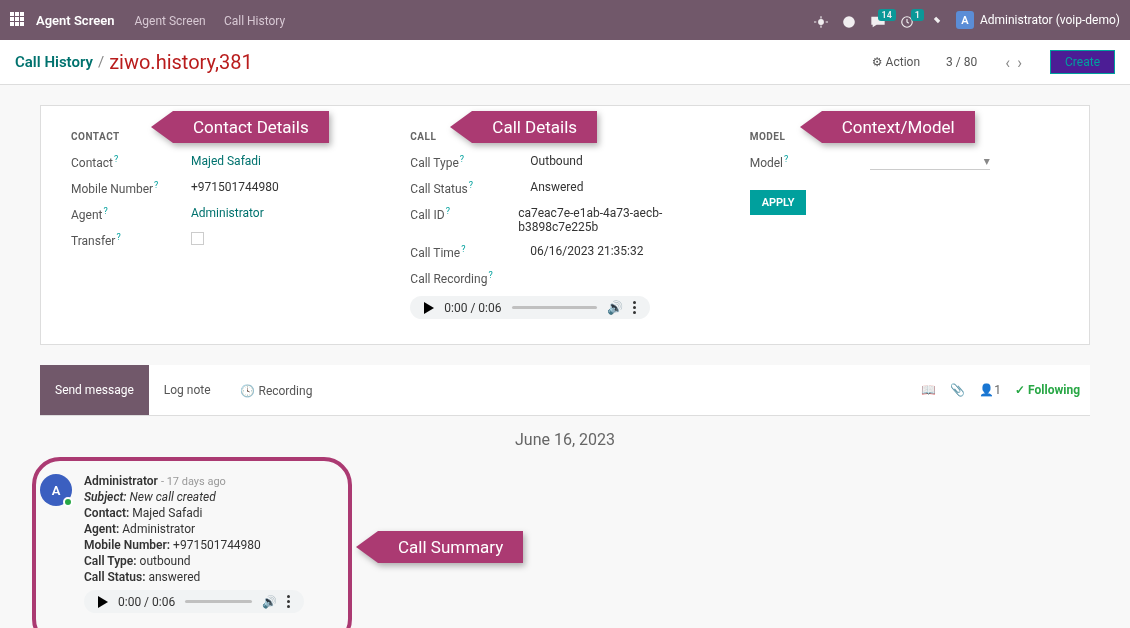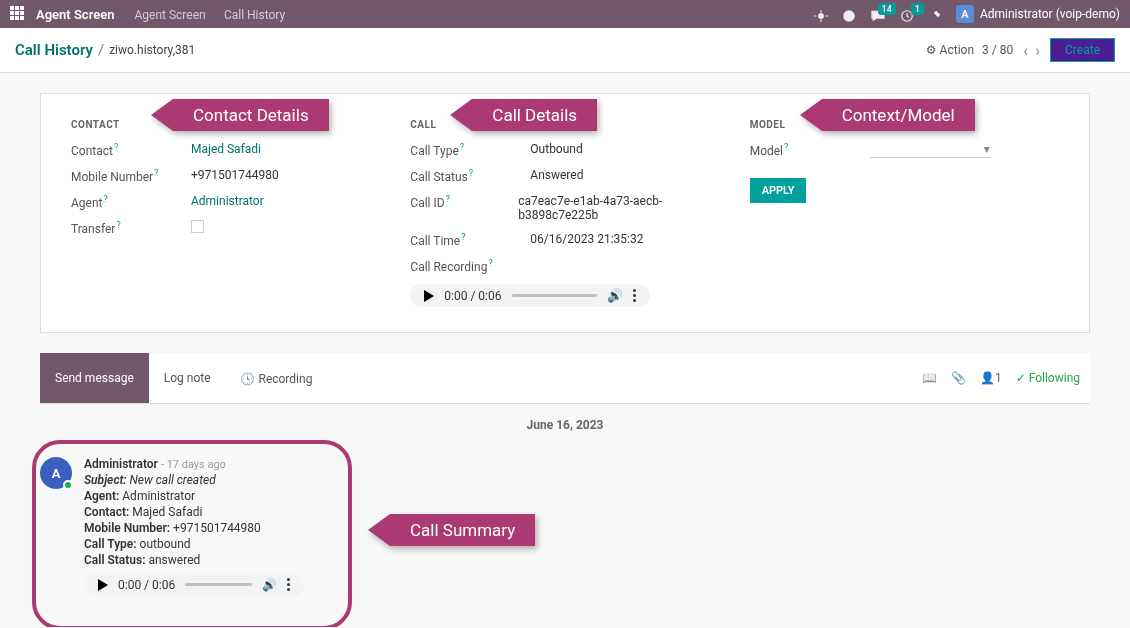--- a/index.html
+++ b/index.html
@@ -1,32 +1,32 @@
 <!DOCTYPE html>
 <html><head>
 <meta charset="utf-8">
 <style>
 *{box-sizing:border-box;margin:0;padding:0;font-family:-apple-system,BlinkMacSystemFont,"Segoe UI",Roboto,sans-serif}
 body{background:#f8f8f8;font-size:13px;color:#333}
-.topbar{background:#71586a;color:#fff;height:28px;display:flex;align-items:center;padding:0 10px;font-size:13px}
+.topbar{background:#71586a;color:#fff;height:40px;display:flex;align-items:center;padding:0 10px;font-size:13px}
 .apps-icon{width:16px;height:16px;display:grid;grid-template-columns:repeat(3,4px);grid-template-rows:repeat(3,4px);gap:1px;margin-right:10px}
 .apps-icon span{background:#fff;width:4px;height:4px}
 .topbar-title{font-weight:600;margin-right:20px}
 .topbar-nav a{color:#d8c9d4;margin-right:15px;text-decoration:none;font-size:12px}
 .topbar-right{margin-left:auto;display:flex;align-items:flex-end;gap:14px}
 .topbar-right .ico{color:#fff;opacity:.9}
 .badge-wrap{position:relative}
 .badge{position:absolute;top:-6px;right:-10px;background:#00a09d;color:#fff;font-size:9px;padding:1px 4px;border-radius:3px;font-weight:600}
 .user-tag{display:flex;align-items:center;gap:6px;font-size:12px}
 .user-avatar{width:18px;height:18px;border-radius:3px;background:#5b8dd6;color:#fff;display:flex;align-items:center;justify-content:center;font-size:11px;font-weight:600}
 .breadcrumb-bar{background:#fff;border-bottom:1px solid #ddd;padding:10px 15px;display:flex;align-items:center}
 .breadcrumb-bar .root{color:#00726e;font-weight:600;font-size:15px}
 .breadcrumb-bar .sep{color:#888;margin:0 5px;font-size:15px}
-.breadcrumb-bar .current{color:#404040;font-size:12px}
-.breadcrumb-right{margin-left:auto;display:flex;align-items:center;gap:8px}
+.breadcrumb-bar .current{color:#b91c1c;font-size:20px}
+.breadcrumb-right{margin-left:auto;display:flex;align-items:center;gap:26px}
 .action-link{color:#555;font-size:12px}
 .gear{display:inline-block;margin-right:3px}
 .pager{color:#555;font-size:12px}
 .pager-btns span{color:#888;font-size:16px;margin:0 2px;cursor:pointer}
 .create-btn{border:1px solid #00a09d;color:#00a09d;background:#4c1d95;padding:4px 14px;font-size:12px;cursor:pointer}
 .main{padding:20px 40px}
 .sheet{background:#fff;border:1px solid #ddd;padding:25px 30px;position:relative}
 .cols{display:flex;gap:30px}
 .col{flex:1;position:relative}
 .section-title{font-size:10px;font-weight:700;color:#666;letter-spacing:.5px;margin-bottom:12px;text-transform:uppercase}
@@ -47,22 +47,22 @@
 .menu-dots span{width:3px;height:3px;background:#333;border-radius:50%}
 .callout{position:absolute;display:flex;align-items:center;filter:drop-shadow(2px 3px 3px rgba(0,0,0,.3));z-index:10}
 .callout-arrow{width:0;height:0;border-top:16px solid transparent;border-bottom:16px solid transparent;border-right:22px solid #ab3a72}
 .callout-body{background:#ab3a72;color:#fff;font-size:17px;padding:6px 20px;white-space:nowrap}
 .chatter-tabs{display:flex;align-items:center;border-bottom:1px solid #ddd;margin-top:20px;background:#fff}
 .tab{padding:17px 14px;font-size:12px;cursor:pointer;border:1px solid transparent}
 .tab.send{background:#71586a;color:#fff}
 .tab.log{background:#fff;color:#555}
 .tab.act{background:#fff;color:#555;border:1px solid transparent;border-bottom:none}
 .chatter-right{margin-left:auto;display:flex;align-items:center;gap:14px;padding-right:10px;font-size:12px;color:#666}
-.following{color:#28a745;font-weight:400}
-.date-sep{text-align:center;font-size:12px;font-weight:700;color:#666;margin:14px 0}
+.following{color:#28a745;font-weight:700}
+.date-sep{text-align:center;font-size:16px;font-weight:400;color:#666;margin:14px 0}
 .msg-wrap{position:relative;padding:5px 0}
 .msg{display:flex;gap:12px;padding:6px 0}
 .msg-avatar{width:32px;height:32px;border-radius:50%;background:#3b5fc0;color:#fff;display:flex;align-items:center;justify-content:center;font-weight:600;position:relative;flex-shrink:0}
 .presence{width:10px;height:10px;background:#28a745;border:2px solid #fff;border-radius:50%;position:absolute;bottom:-1px;right:-1px}
 .msg-body{font-size:12px}
 .msg-author{font-weight:600}
 .msg-time{color:#999;font-size:11px;}
 .msg-line{margin-top:2px}
 .msg-line b{font-weight:600}
 .italic{font-style:italic}
@@ -233,31 +233,31 @@
       <span>📎</span>
       <span>👤<span>1</span></span>
       <span class="following">✓ <span>Following</span></span>
     </div>
   </div>
 
   <div class="date-sep">June 16, 2023</div>
 
   <div class="msg-wrap" style="position:relative">
     <div class="highlight-box" style="top:-6px;left:-8px;width:320px;height:190px"></div>
-    <div class="callout" style="top:68px;left:328px">
+    <div class="callout" style="top:68px;left:316px">
       <div class="callout-arrow"></div>
         <div class="callout-body">Call Summary</div>
     </div>
     <div class="msg">
       <div class="msg-avatar">A<div class="presence"></div></div>
       <div class="msg-body">
         <div><span class="msg-author">Administrator</span> <span class="msg-time">- 17 days ago</span></div>
         <div class="msg-line italic"><b>Subject:</b> <span>New call created</span></div>
+        <div class="msg-line"><b>Contact:</b> <span>Majed Safadi</span></div>
         <div class="msg-line"><b>Agent:</b> <span>Administrator</span></div>
-        <div class="msg-line"><b>Contact:</b> <span>Majed Safadi</span></div>
         <div class="msg-line"><b>Mobile Number:</b> <span>+971501744980</span></div>
         <div class="msg-line"><b>Call Type:</b> <span>outbound</span></div>
         <div class="msg-line"><b>Call Status:</b> <span>answered</span></div>
         <div class="audio-player" style="width:220px;margin-top:6px">
           <div class="play-btn"></div>
           <div class="audio-time">0:00 / 0:06</div>
           <div class="audio-track"></div>
           <span class="vol-icon">🔊</span>
           <div class="menu-dots">
               <span></span>

